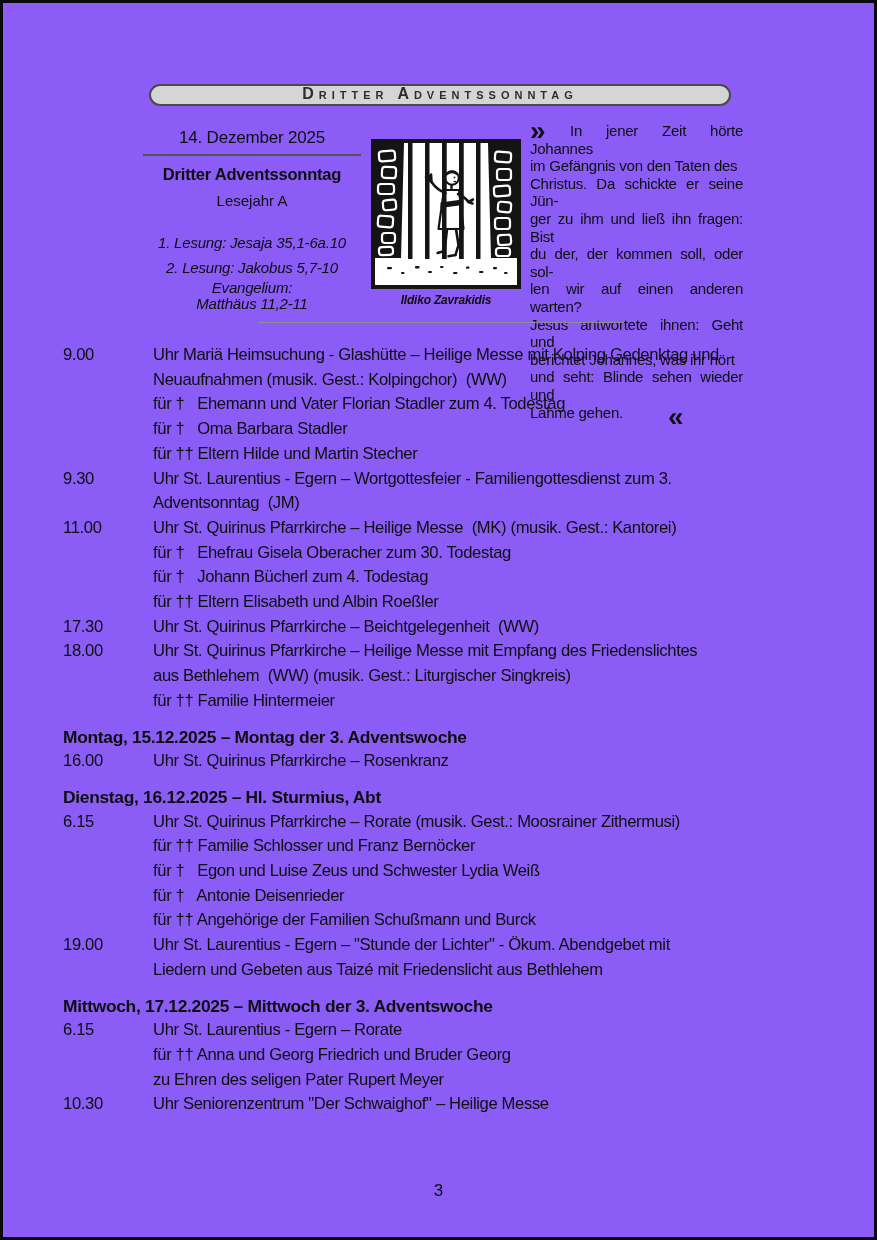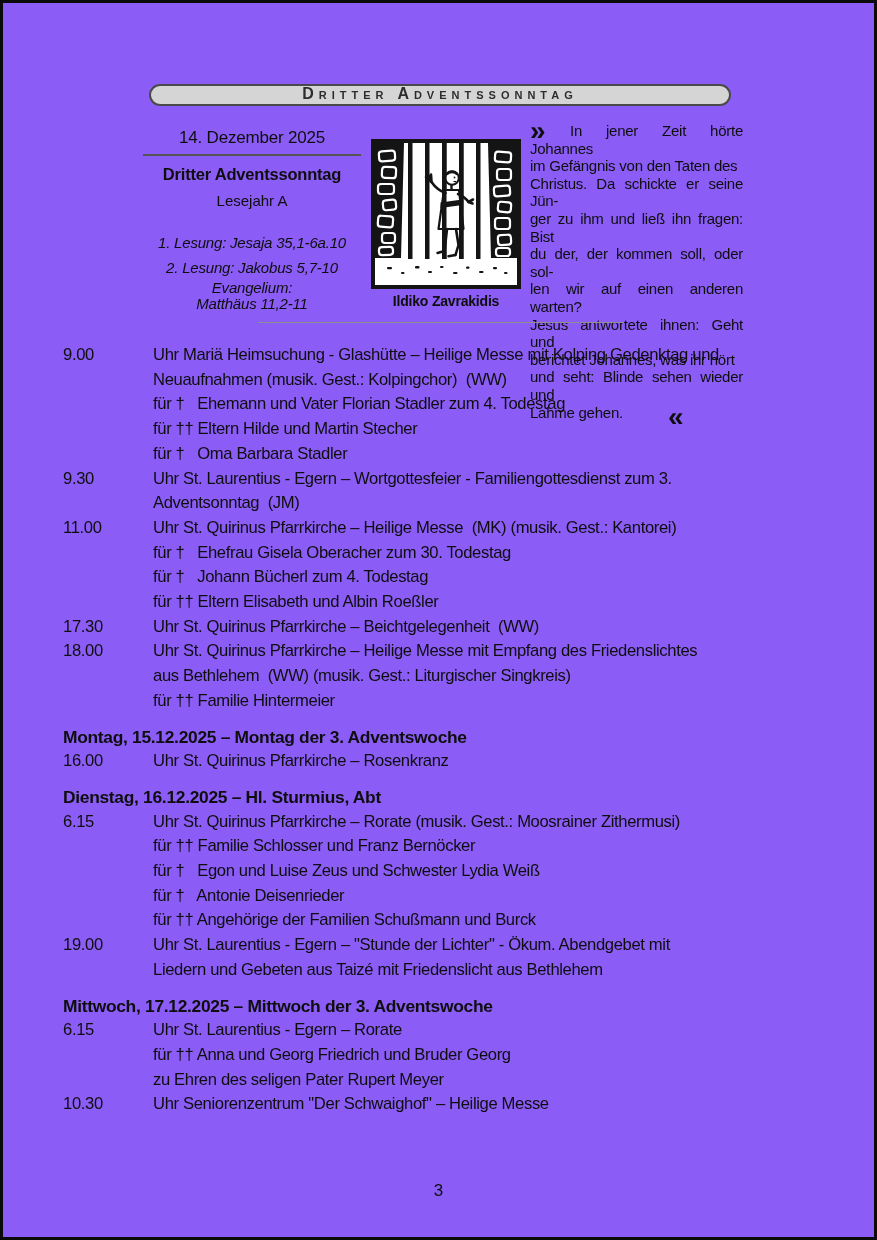--- a/index.html
+++ b/index.html
@@ -23,21 +23,21 @@
   .ibx-date { font-size:17px; padding-bottom:6px; border-bottom:2px solid #555; letter-spacing:-0.2px; }
   .ibx-title { font-weight:bold; font-size:16.5px; margin-top:9px; letter-spacing:-0.2px; }
   .ibx-year { font-size:15px; margin-top:8px; }
   .ibx-readings { margin-top:21px; font-style:italic; font-size:15px; letter-spacing:-0.2px; }
   .reading { line-height:25px; }
   .reading.tight { line-height:16px; }
   
   .illustration { position:absolute; left:368px; top:136px; width:150px; height:150px; }
   .caption {
     position:absolute; left:360px; top:290px; width:166px; text-align:center;
-    font-weight:bold; font-size:14px; letter-spacing:-0.2px;
+    font-weight:bold; font-style:italic; font-size:12px; letter-spacing:-0.2px;
   }
   
   .gospel {
     position:absolute; left:527px; top:119px; width:213px;
     font-size:15px; line-height:17.6px; letter-spacing:-0.25px;
     text-align:justify;
   }
   .gospel p { margin:0; white-space:pre-line; text-indent:40px; }
   .quote-open {
     position:absolute; left:0; top:-5px; font-size:28px; font-weight:bold;
@@ -172,22 +172,22 @@
 und seht: Blinde sehen wieder und
 Lahme gehen.</span><span class="quote-close">«</span></p>
   </div>
 
   <div class="separator"></div>
 
   <div class="schedule">
       <p class="event"><span class="time">9.00</span><span>Uhr Mariä Heimsuchung - Glashütte – Heilige Messe mit Kolping Gedenktag und
 Neuaufnahmen (musik. Gest.: Kolpingchor)  (WW)</span></p>
       <p class="intention">für †   Ehemann und Vater Florian Stadler zum 4. Todestag</p>
+      <p class="intention">für †   Oma Barbara Stadler</p>
       <p class="intention">für †† Eltern Hilde und Martin Stecher</p>
-      <p class="intention">für †   Oma Barbara Stadler</p>
       <p class="event"><span class="time">9.30</span><span>Uhr St. Laurentius - Egern – Wortgottesfeier - Familiengottesdienst zum 3.
 Adventsonntag  (JM)</span></p>
       <p class="event"><span class="time">11.00</span><span>Uhr St. Quirinus Pfarrkirche – Heilige Messe  (MK) (musik. Gest.: Kantorei)</span></p>
       <p class="intention">für †   Ehefrau Gisela Oberacher zum 30. Todestag</p>
       <p class="intention">für †   Johann Bücherl zum 4. Todestag</p>
       <p class="intention">für †† Eltern Elisabeth und Albin Roeßler</p>
       <p class="event"><span class="time">17.30</span><span>Uhr St. Quirinus Pfarrkirche – Beichtgelegenheit  (WW)</span></p>
       <p class="event"><span class="time">18.00</span><span>Uhr St. Quirinus Pfarrkirche – Heilige Messe mit Empfang des Friedenslichtes
 aus Bethlehem  (WW) (musik. Gest.: Liturgischer Singkreis)</span></p>
       <p class="intention">für †† Familie Hintermeier</p>

